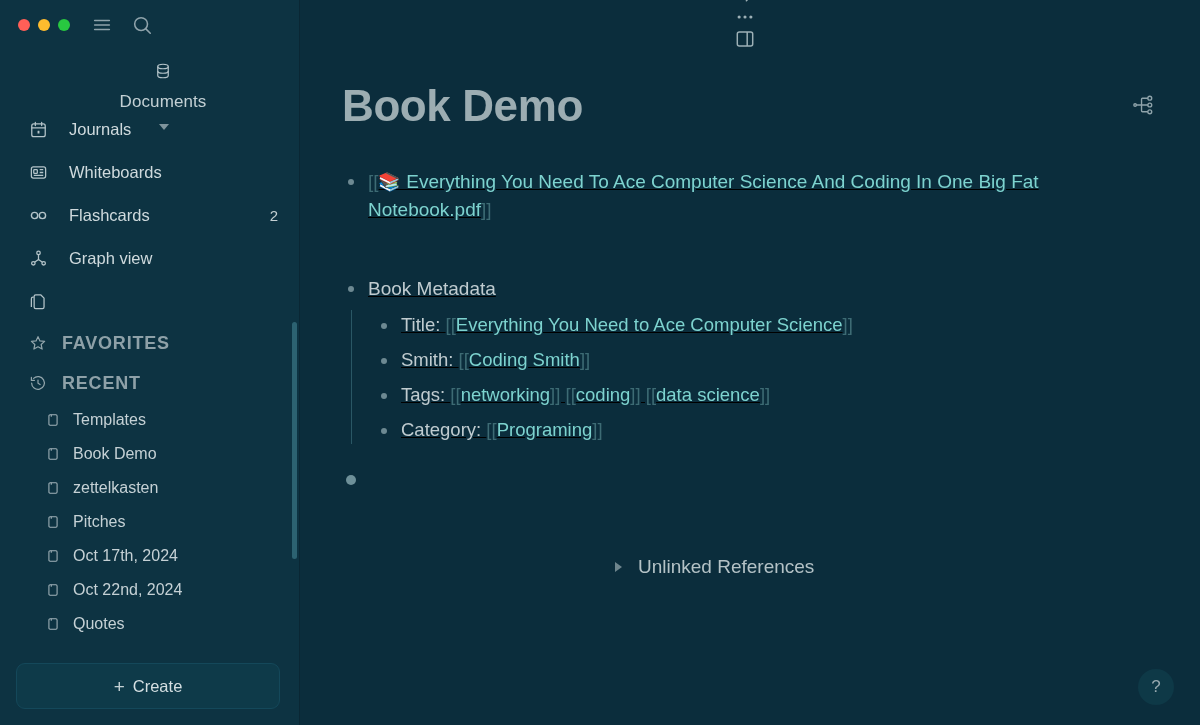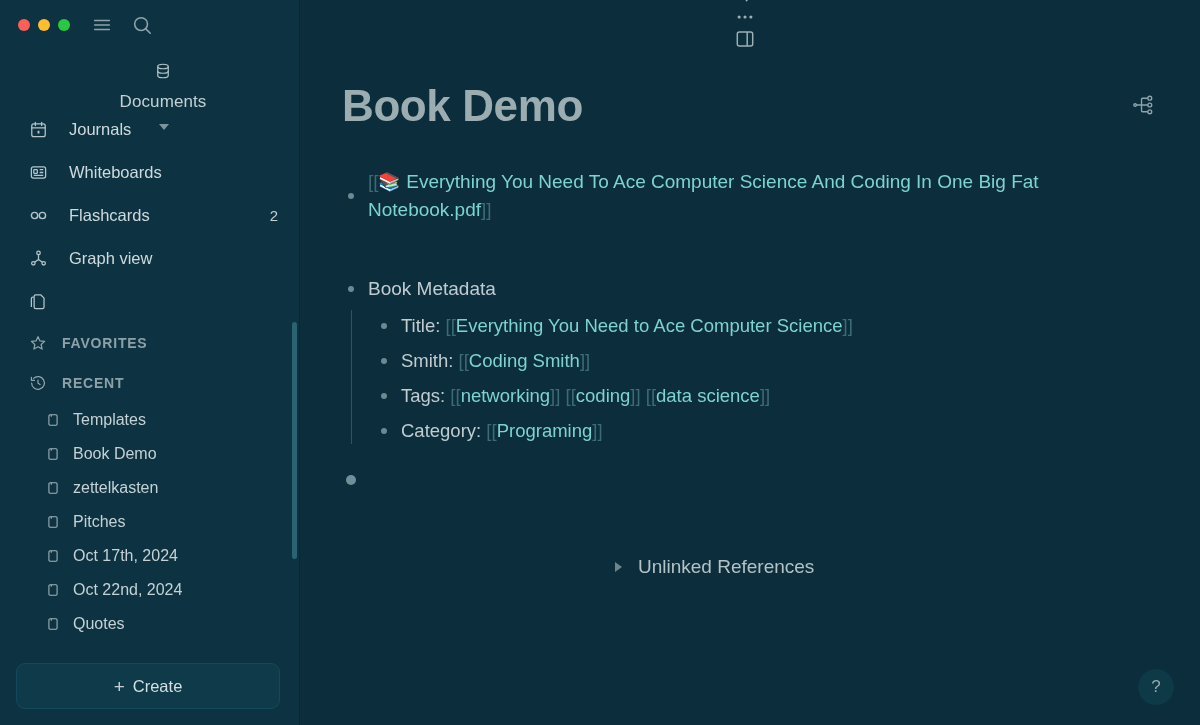--- a/index.html
+++ b/index.html
@@ -100,21 +100,21 @@
   .nav-item .nav-label { flex: 1 1 auto; }
   .nav-item .nav-count { color: #c4d0d3; font-size: 15px; }
 
   .section-head {
     display: flex;
     align-items: center;
     gap: 13px;
     height: 40px;
     padding-left: 27px;
     color: #8ea1a8;
-    font-size: 14px;
+    font-size: 18px;
     letter-spacing: 0.8px;
     font-weight: 600;
   }
   .section-head .sec-ico {
     width: 22px; height: 22px;
     display: flex; align-items: center; justify-content: center;
     color: #93a6ac;
     flex: 0 0 22px;
   }
 
@@ -214,22 +214,23 @@
     width: 26px; height: 26px;
     display: flex; align-items: center; justify-content: center;
     color: #8fa3aa;
   }
 
   .blocks { margin-top: 34px; padding-left: 42px; }
 
   .block { position: relative; }
   .block-row {
     display: flex;
-    align-items: center;
+    align-items: flex-start;
     padding: 4px 0;
+    text-decoration: underline;
   }
   .bullet {
     flex: 0 0 18px;
     width: 18px;
     height: 27px;
     display: flex;
     align-items: center;
     justify-content: center;
     margin-right: 8px;
   }

